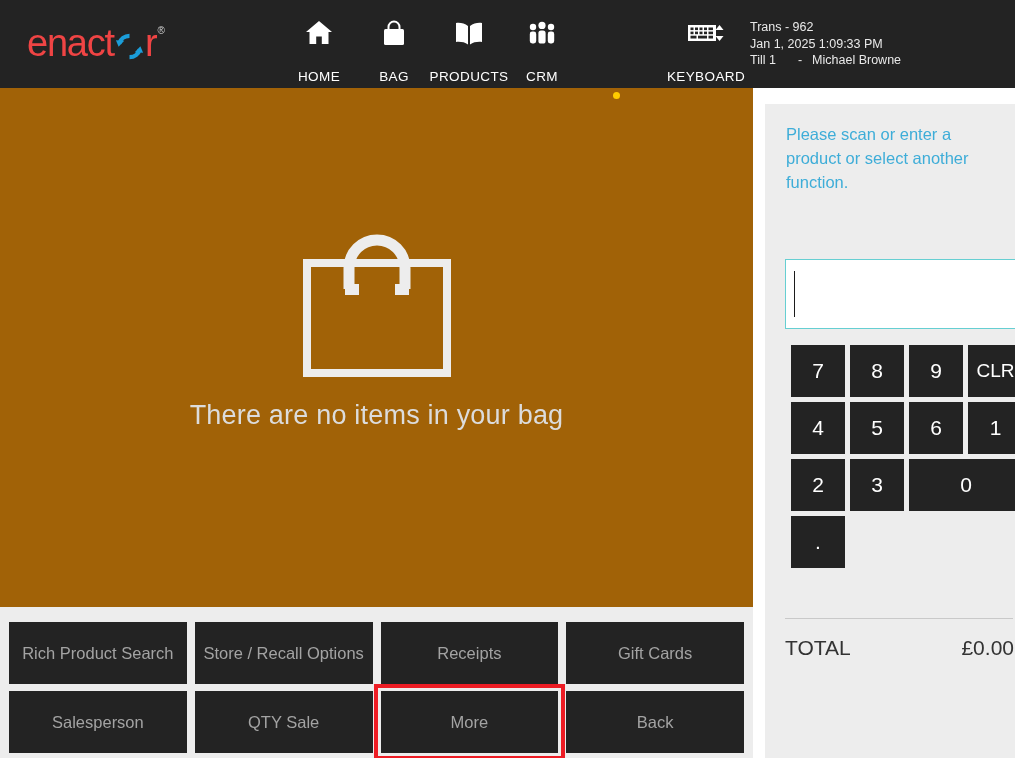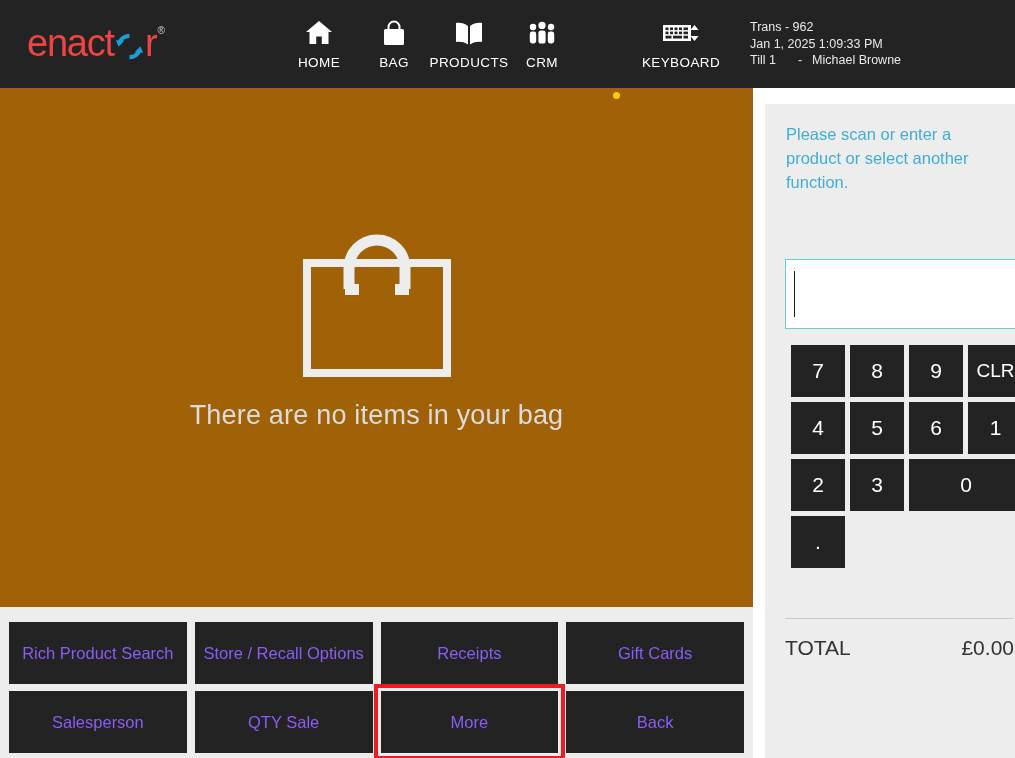--- a/index.html
+++ b/index.html
@@ -78,29 +78,29 @@
   }
   .navitem .ic {
     height: 30px;
     display: flex;
     align-items: center;
     justify-content: center;
   }
   .navitem .lbl {
     font-size: 13.5px;
     letter-spacing: 0.4px;
-    margin-top: 7px;
+    margin-top: 21px;
     color: #ffffff;
   }
 
   .nav-home   { left: 290px; width: 58px; }
   .nav-bag    { left: 366px; width: 56px; }
   .nav-prod   { left: 434px; width: 70px; }
   .nav-crm    { left: 520px; width: 44px; }
-  .nav-key    { left: 645px; width: 72px; align-items: center; }
+  .nav-key    { left: 670px; width: 72px; align-items: center; }
   .nav-logout { left: 996px; width: 66px; gap: 32px; }
 
   .transinfo {
     position: absolute;
     left: 750px;
     top: 19px;
     color: #e9e9e9;
     font-size: 12.5px;
     line-height: 16.5px;
     white-space: nowrap;
@@ -155,21 +155,21 @@
     padding: 15px 9px 0 9px;
     box-sizing: border-box;
     display: grid;
     grid-template-columns: repeat(4, 1fr);
     grid-template-rows: 62px 62px;
     column-gap: 8px;
     row-gap: 7px;
   }
   .gbtn {
     background: #232323;
-    color: #8b5cf6;
+    color: #a3a3a3;
     font-size: 16.5px;
     display: flex;
     align-items: center;
     justify-content: center;
     cursor: pointer;
     text-align: center;
     line-height: 1.15;
     padding: 0 4px;
     box-sizing: border-box;
   }

